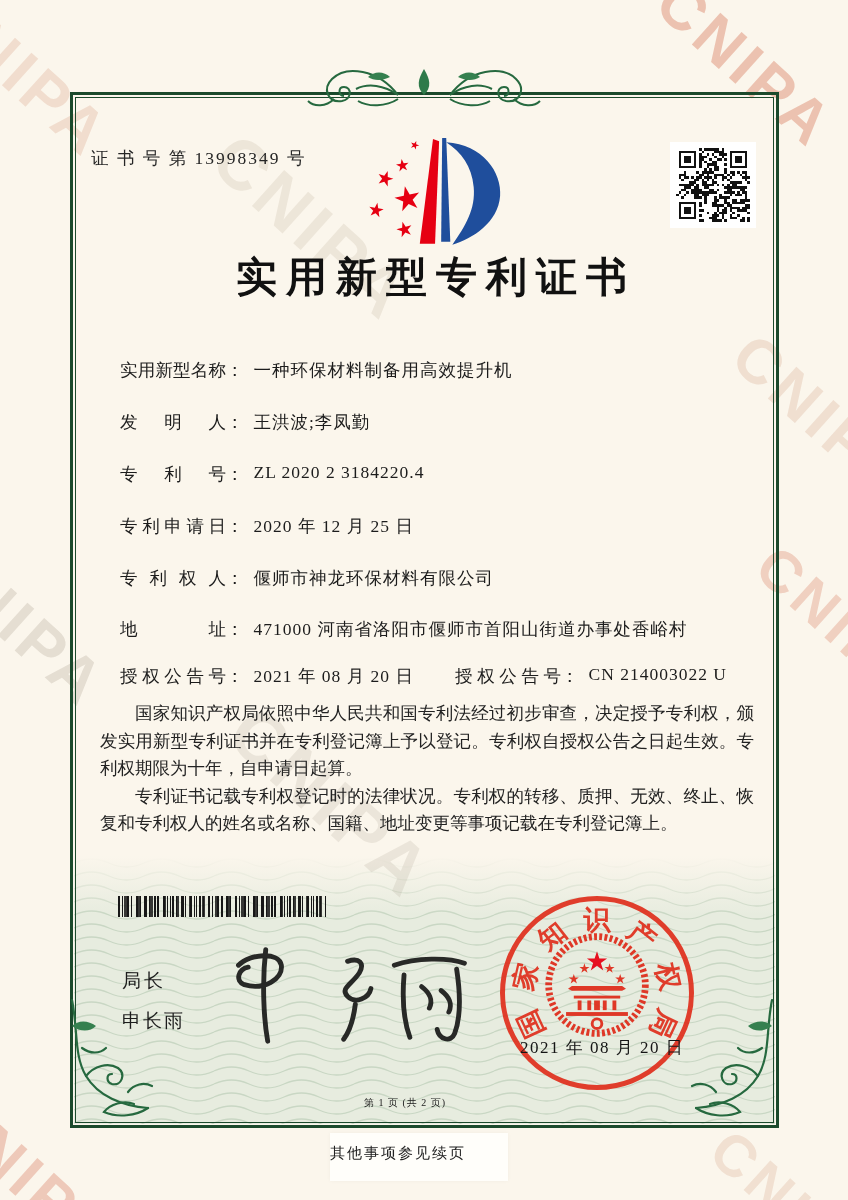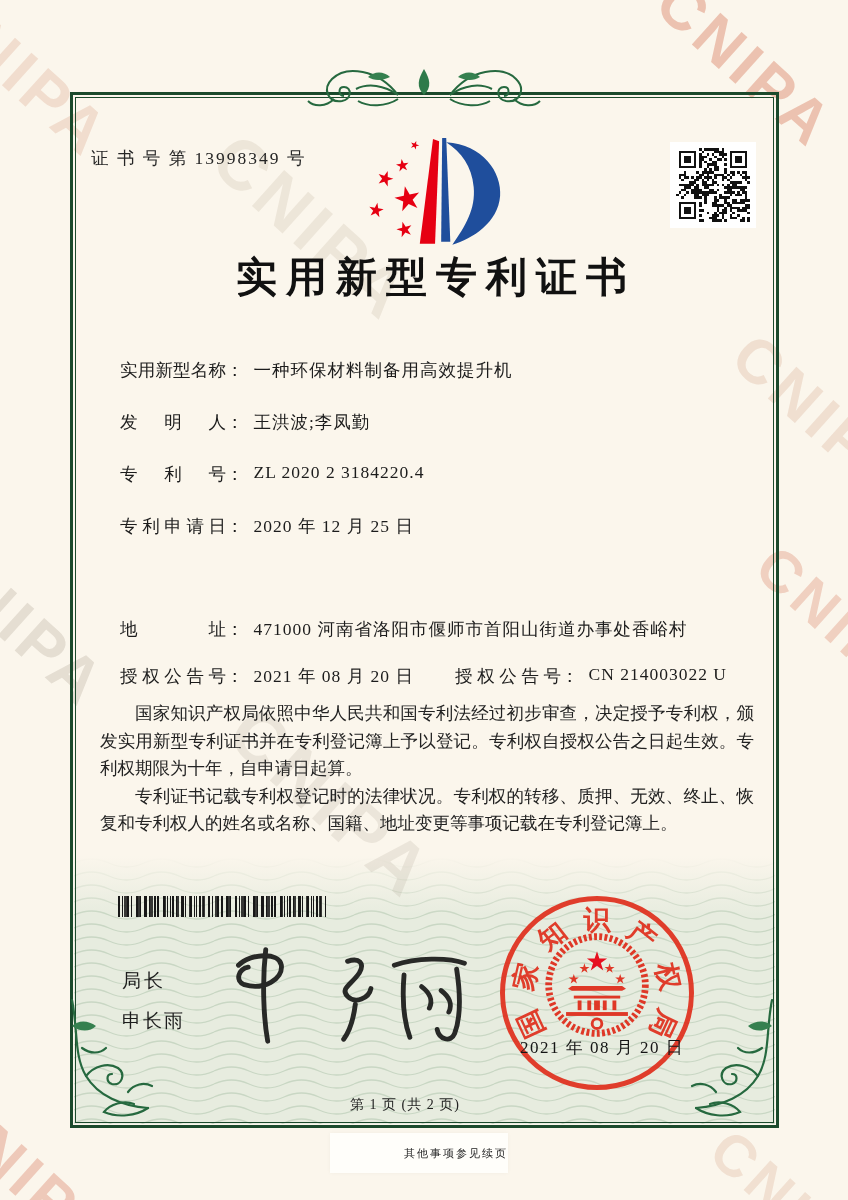--- a/index.html
+++ b/index.html
@@ -109,26 +109,26 @@
   .sc5{transform:translate(-50%,-50%) rotate(77deg)   translateY(-73px);}
   .sc6{transform:translate(-50%,-50%) rotate(115deg)  translateY(-73px);}
   .seal-emblem{position:absolute;left:50%;top:46%;transform:translate(-50%,-50%);}
   .seal-date{
     position:absolute;left:520px;top:1036px;z-index:7;
     font-size:17px;letter-spacing:1.5px;color:#151515;
   }
 
   .page-number{
     position:absolute;left:300px;top:1096px;width:210px;z-index:5;
-    text-align:center;font-size:14px;letter-spacing:1px;color:#222;
+    text-align:center;font-size:10px;letter-spacing:1px;color:#222;
   }
   .continuation{
-    position:absolute;left:330px;top:1133px;width:178px;height:40px;z-index:5;
-    background:#fffefa;text-align:right;line-height:40px;
-    font-size:11px;letter-spacing:2px;color:#222;
+    position:absolute;left:330px;top:1133px;width:178px;height:48px;z-index:5;
+    background:#fffefa;text-align:left;line-height:40px;
+    font-size:15px;letter-spacing:2px;color:#222;
     box-shadow:0 0 4px rgba(0,0,0,0.04);
   }
 </style>
 </head>
 <body>
 
 <div class="page">
 
   <span class="wm wm1">CNIPA</span>
   <span class="wm wm2">CNIPA</span>
@@ -239,20 +239,23 @@
     <span class="flabel">实用新型名称</span><span class="colon">：</span><span class="fvalue">一种环保材料制备用高效提升机</span>
   </div>
   <div class="row r2">
     <span class="flabel">发明人</span><span class="colon">：</span><span class="fvalue">王洪波;李凤勤</span>
   </div>
   <div class="row r3">
     <span class="flabel">专利号</span><span class="colon">：</span><span class="fvalue">ZL 2020 2 3184220.4</span>
   </div>
   <div class="row r4">
     <span class="flabel">专利申请日</span><span class="colon">：</span><span class="fvalue">2020 年 12 月 25 日</span>
+  </div>
+  <div class="row r5">
+    <span class="flabel">专利权人</span><span class="colon">：</span><span class="fvalue">偃师市神龙环保材料有限公司</span>
   </div>
   <div class="row r6">
     <span class="flabel">地址</span><span class="colon">：</span><span class="fvalue">471000 河南省洛阳市偃师市首阳山街道办事处香峪村</span>
   </div>
 
   <div class="row grant-left">
     <span class="flabel">授权公告号</span><span class="colon">：</span><span class="fvalue">2021 年 08 月 20 日</span>
   </div>
   <div class="row grant-right">
     <span class="flabel">授权公告号</span><span class="colon">：</span><span class="fvalue">CN 214003022 U</span>

